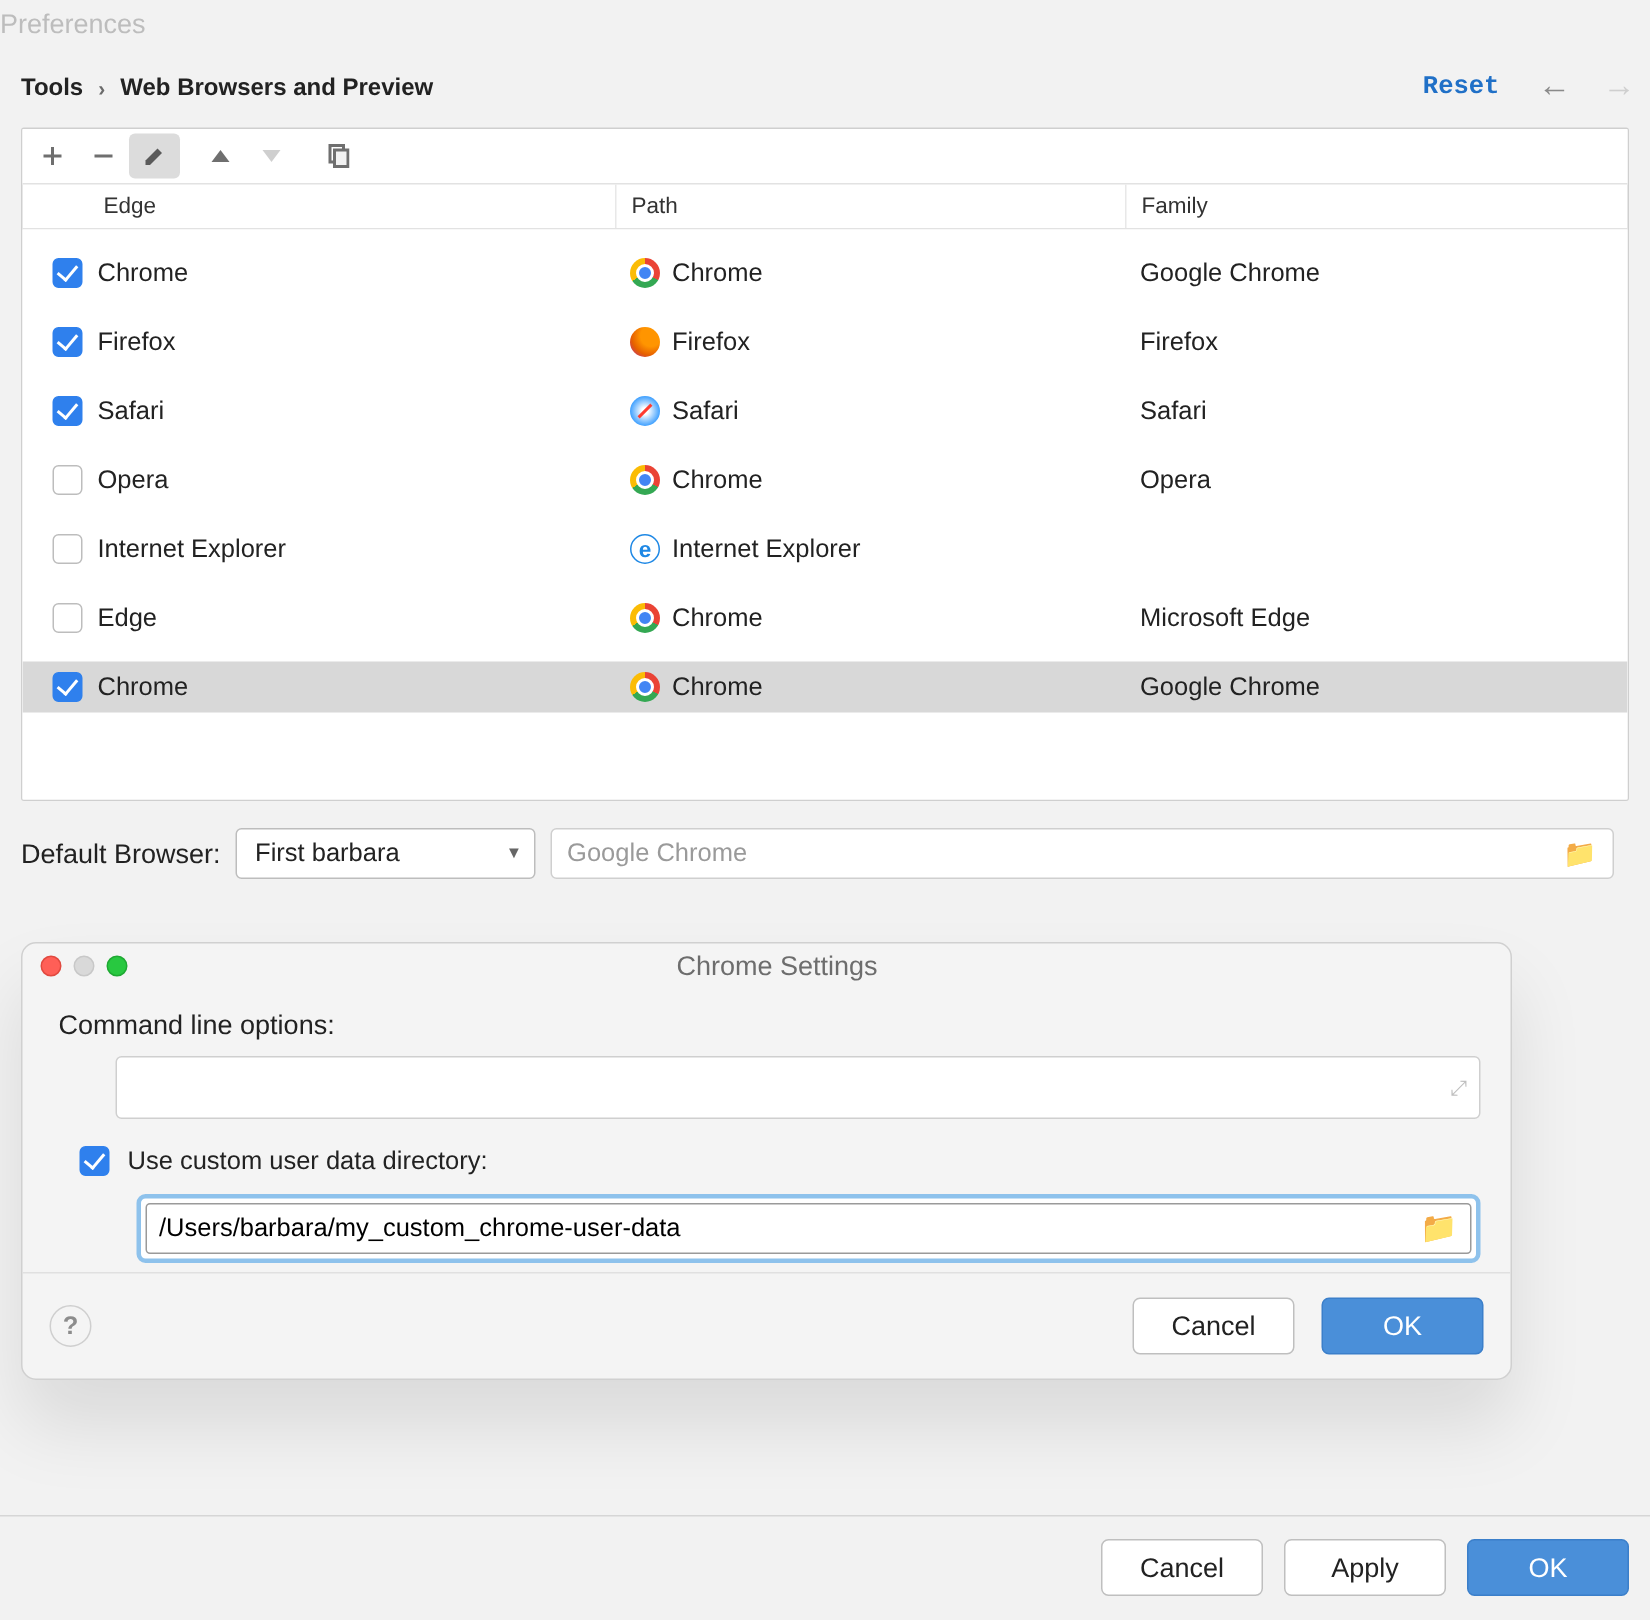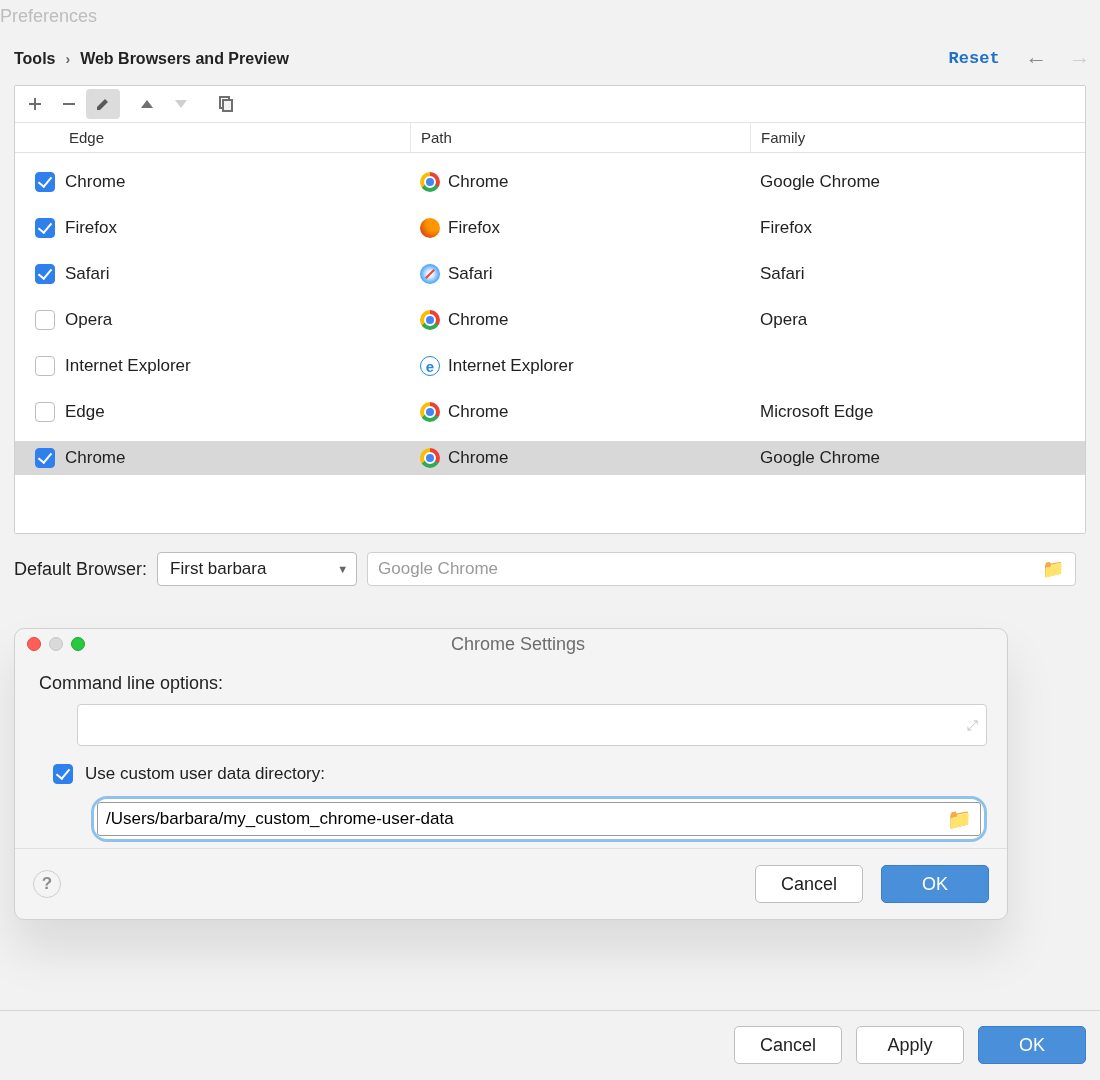--- a/index.html
+++ b/index.html
@@ -189,21 +189,21 @@
     padding: 0 10px;
     color:#bfbfbf;
   }
   .expand-icon { font-size:14px; letter-spacing:-2px; transform: rotate(0deg);}
   .check-row { display: flex; align-items: center; gap: 12px; margin-bottom: 12px; padding-left: 14px;}
   .path-input-wrap {
     margin-left: 52px;
     width: 896px;
     padding: 3px;
     border: 3px solid #8ec2ec;
-    border-radius: 16px;
+    border-radius: 6px;
     background:#fff;
   }
   .path-input {
     width:100%;
     height: 34px;
     border: 1px solid #9a9a9a;
     border-radius: 3px;
     padding: 0 34px 0 8px;
     font-size: 17px;
     background: #fff;

